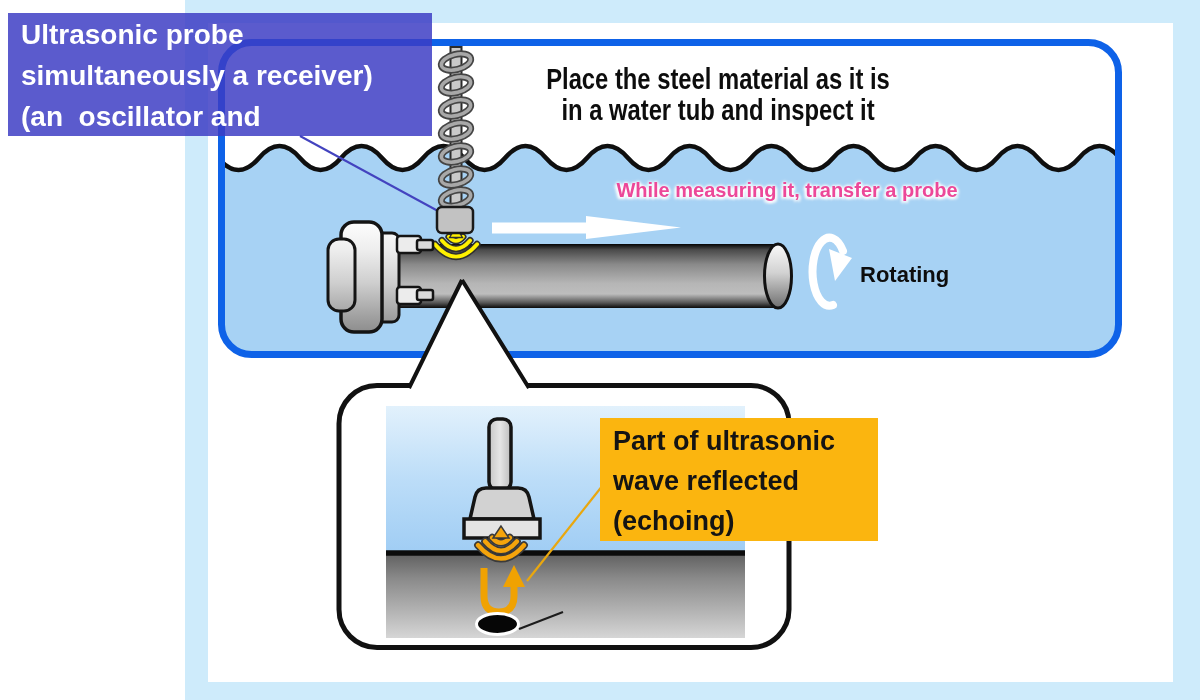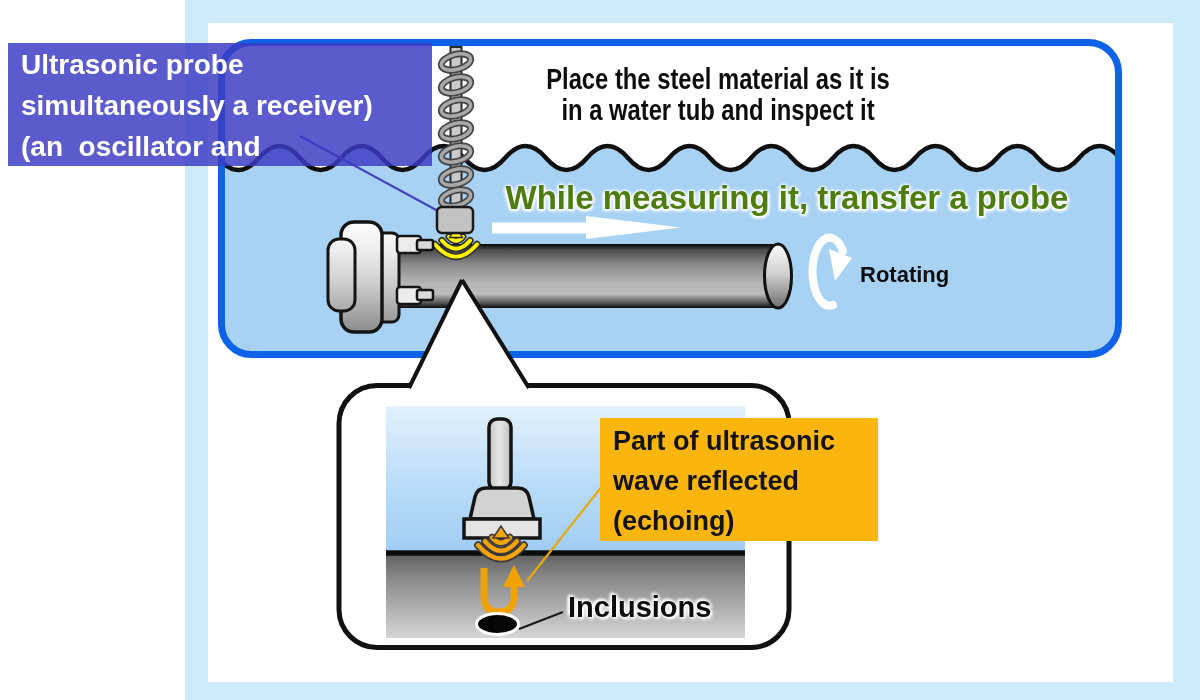--- a/index.html
+++ b/index.html
@@ -3,26 +3,26 @@
 <meta charset="utf-8">
 <style>
   html,body{margin:0;padding:0;background:#ffffff;}
   .page{position:relative;width:1200px;height:700px;overflow:hidden;
         font-family:"Liberation Sans","DejaVu Sans",sans-serif;background:#ffffff;}
   .frame-bg{position:absolute;left:185px;top:0;width:1015px;height:700px;background:#CEEBFB;z-index:0;}
   .slide-bg{position:absolute;left:208px;top:23px;width:965px;height:659px;background:#ffffff;z-index:1;}
   svg.art{position:absolute;left:0;top:0;z-index:2;}
   .label{position:absolute;z-index:5;font-weight:bold;}
   .purple-label{left:8px;top:13px;width:424px;height:123px;background:rgba(59,59,195,0.84);
-      color:#ffffff;font-size:28px;line-height:41px;padding:1px 0 0 13px;box-sizing:border-box;margin-top:30px;}
+      color:#ffffff;font-size:28px;line-height:41px;padding:1px 0 0 13px;box-sizing:border-box;}
   .purple-label span{display:block;white-space:pre;}
   .tub-title{left:378px;top:64px;width:680px;text-align:center;color:#0d0d0d;
       font-size:29px;line-height:31px;transform:scaleX(0.82);}
   .tub-title span{display:block;white-space:pre;}
-  .measure-text{left:447px;top:179px;width:680px;text-align:center;color:#4d7c0f;font-size:33px;white-space:pre;
+  .measure-text{left:447px;top:179px;width:680px;text-align:center;color:#ec4899;font-size:20px;white-space:pre;
       text-shadow:0 0 3px #fff,0 0 3px #fff,0 0 4px #fff,2px 2px 3px #fff,-2px 2px 3px #fff;}
   .rotating-text{left:860px;top:262px;color:#0d0d0d;font-size:22px;white-space:pre;}
   .orange-label{left:600px;top:418px;width:278px;height:123px;background:#FBB50F;color:#141414;
       font-size:27px;line-height:40px;padding:3px 12px 0 13px;box-sizing:border-box;z-index:6;}
   .orange-label span{display:block;white-space:pre;}
   .inclusions-text{left:568px;top:591px;color:#0d0d0d;font-size:29px;white-space:pre;
       text-shadow:0 0 3px #fff,0 0 4px #fff,0 0 5px #fff,2px 2px 3px #fff,-2px -2px 3px #fff;}
 </style>
 </head>
 <body>
@@ -194,14 +194,13 @@
   <div class="label measure-text">While measuring it, transfer a probe</div>
 
   <div class="label rotating-text">Rotating</div>
 
   <div class="label orange-label">
     <span>Part of ultrasonic</span>
     <span>wave reflected</span>
     <span>(echoing)</span>
   </div>
 
-  <div class="label inclusions-text">Inclusions</div>
 </div>
 
 </body></html>

